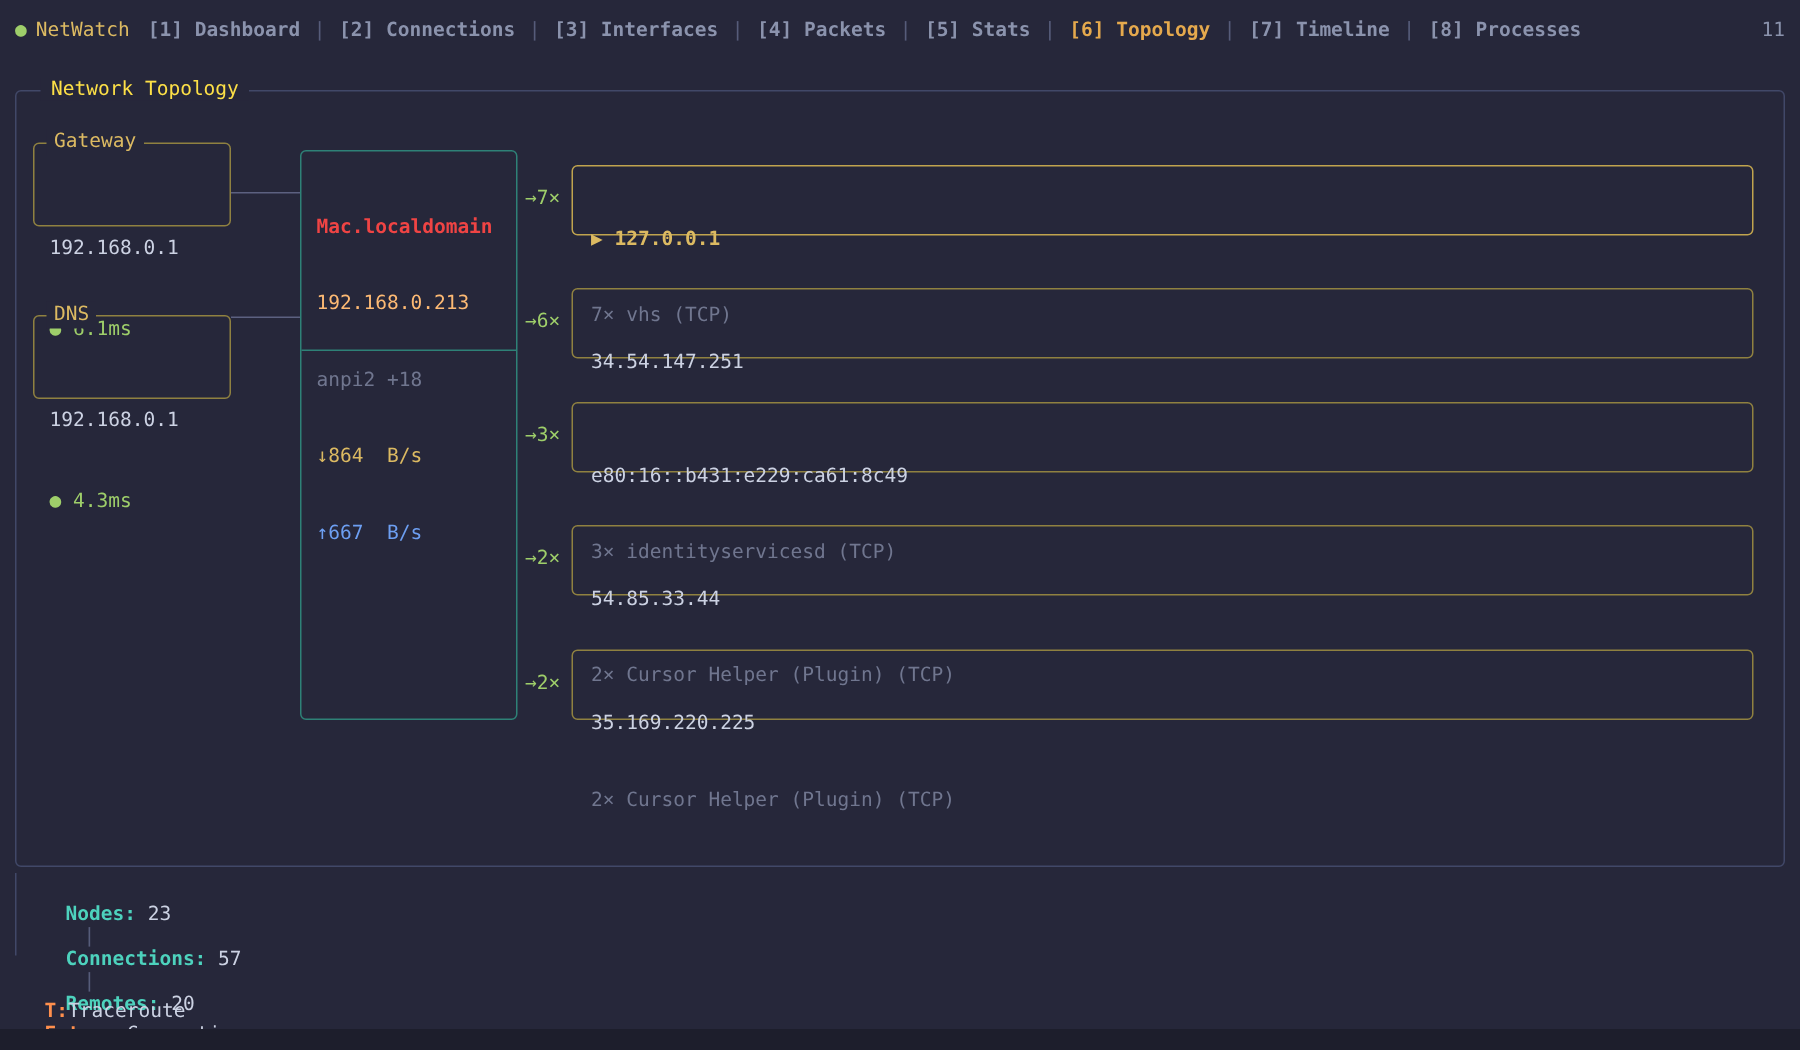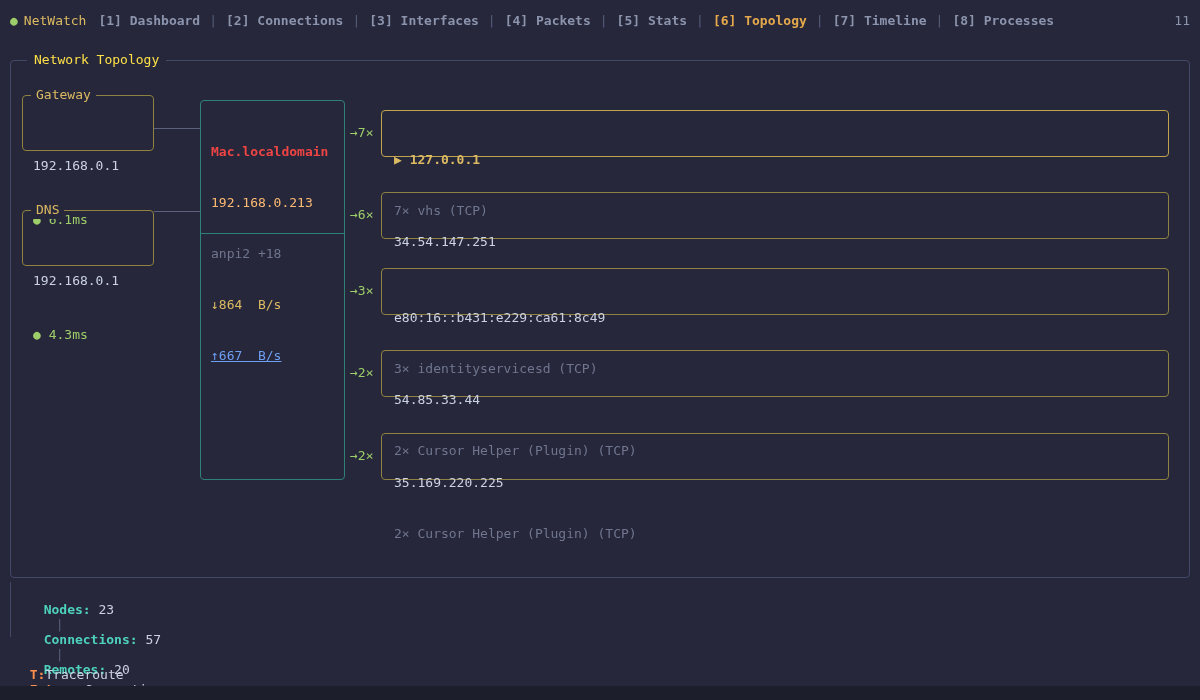--- a/index.html
+++ b/index.html
@@ -53,21 +53,21 @@
   
   .host-box {
     position: absolute; left: 200px; top: 100px; width: 145px; height: 380px;
     border: 1px solid #2e8177; border-radius: 4px;
     padding: 8px 10px; line-height: 17px; white-space: pre;
   }
   .host-name { color: #ef4444; font-weight: bold; }
   .host-ip { color: #fdba74; }
   .host-iface { color: #70768f; }
   .host-down { color: #dcba62; }
-  .host-up { color: #6d9ff2; text-decoration: underline; }
+  .host-up { color: #6d9ff2; }
   .host-divider {
     position: absolute; left: 0; right: 0; top: 132px;
     border-top: 1px solid #2e8177;
   }
   
   .arrow {
     position: absolute; left: 350px; width: 38px; color: #9ece6a; white-space: pre;
   }
   .a0 { top: 125px; } .a1 { top: 207px; } .a2 { top: 283px; }
   .a3 { top: 365px; } .a4 { top: 448px; }

